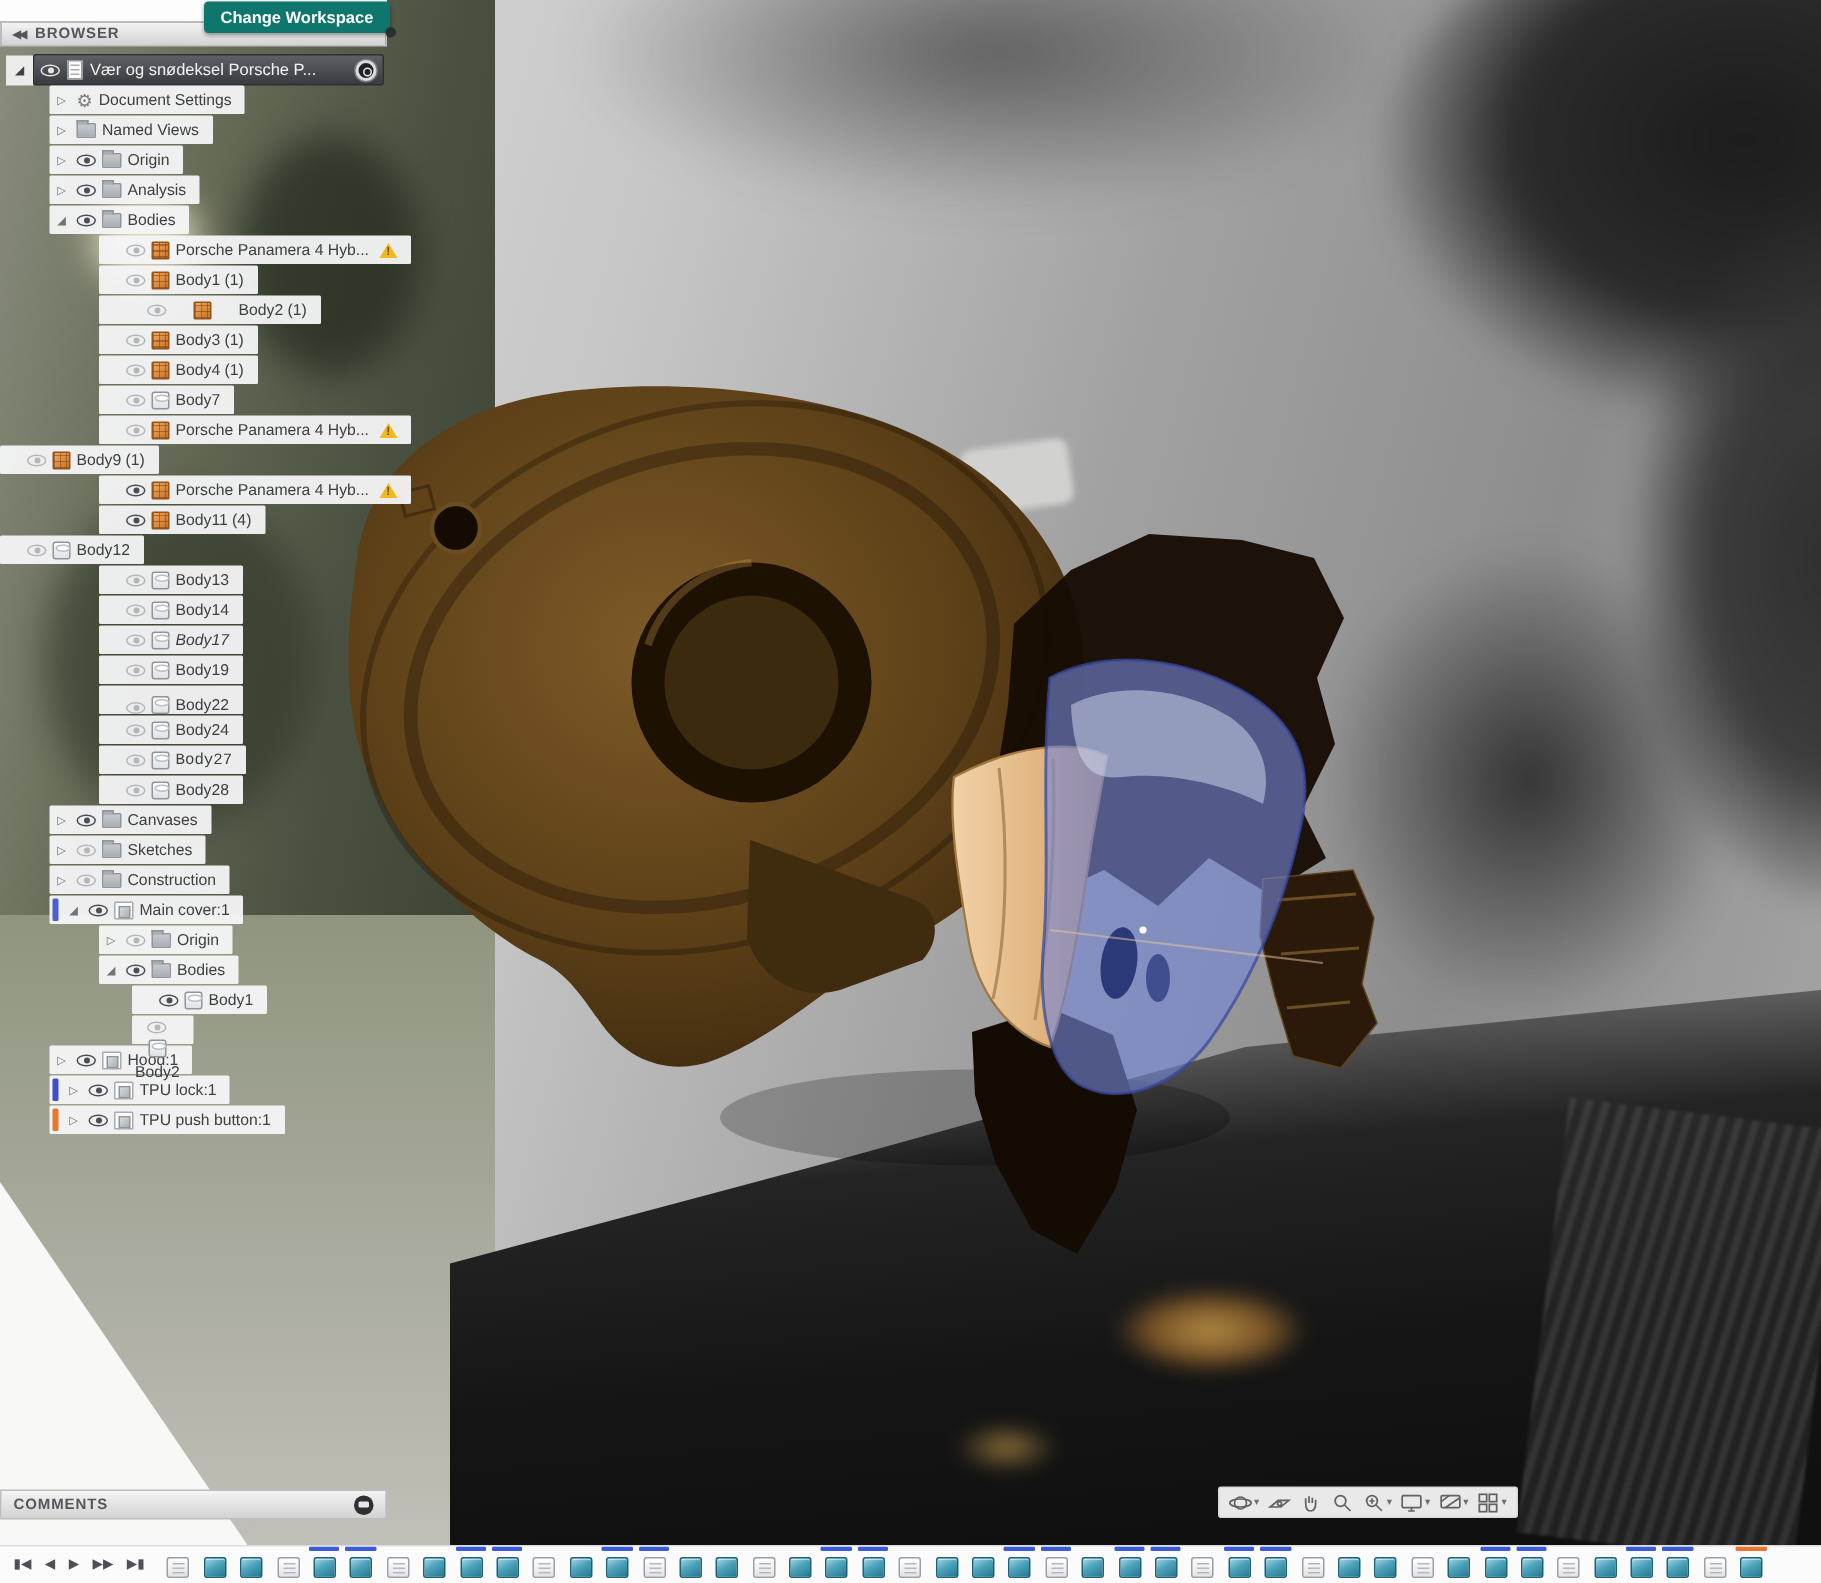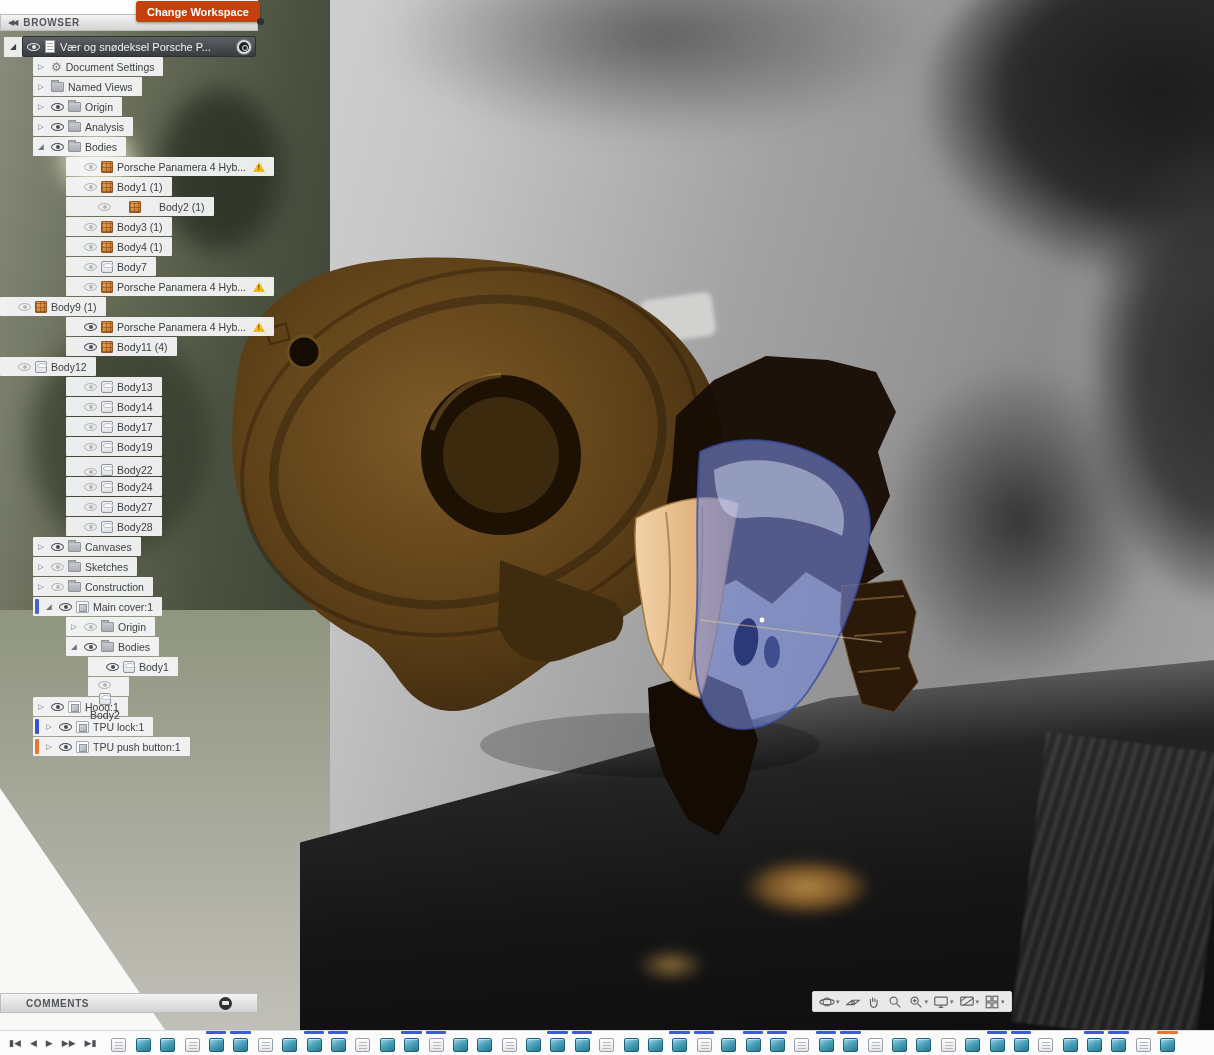--- a/index.html
+++ b/index.html
@@ -47,21 +47,21 @@
   
   .nav-toolbar { position:absolute; left:812px; top:991px; height:21px;
     background:rgba(252,252,252,.92); border:1px solid #d8d8d8; border-radius:2px;
     display:flex; align-items:center; gap:1px; padding:0 4px; }
   .nav-btn { display:flex; align-items:center; gap:1px; border:none; background:transparent;
     padding:1px 2px; cursor:pointer; height:19px; }
   .nav-btn svg { stroke:#5f6368; fill:none; stroke-width:1.3; }
   .nav-caret { font-size:7px; color:#6b7075; line-height:1; }
 
   
-  .tooltip { position:absolute; left:136px; top:1px; height:21px; background:#c2410c; color:#fff;
+  .tooltip { position:absolute; left:136px; top:1px; height:21px; background:#0f766e; color:#fff;
     font-size:11px; font-weight:bold; display:flex; align-items:center; padding:0 11px;
     border-radius:3px; z-index:30; box-shadow:0 1px 3px rgba(0,0,0,.4); }
   .tooltip::after { content:""; position:absolute; right:-4px; bottom:-3px; width:7px; height:7px;
     background:#2c2f32; border-radius:50%; }
 
   
   .panel-top { position:absolute; left:0; top:0; width:258px; height:14px; background:#fdfdfd; z-index:5; }
   .browser-header { position:absolute; left:0; top:14px; width:258px; height:17px;
     background:linear-gradient(#f4f4f4,#d3d3d3); border:1px solid #bdbdbd;
     display:flex; align-items:center; padding:0 7px; z-index:6; }
@@ -121,21 +121,21 @@
     background:linear-gradient(135deg,#d7dbe0,#aab0b6); border:1px solid #8f959b; }
   .icon-warning { position:relative; width:0; height:0; margin-left:3px;
     border-left:6px solid transparent; border-right:6px solid transparent;
     border-bottom:10px solid #f2b81e; flex:none; }
   .icon-warning::after { content:"!"; position:absolute; left:-1.5px; top:1px;
     font-size:8px; font-weight:bold; color:#6e5200; }
 
   
   .comments-bar { position:absolute; left:0; top:993px; width:258px; height:20px;
     background:linear-gradient(#f4f4f4,#d3d3d3); border:1px solid #bdbdbd;
-    display:flex; align-items:center; padding:0 25px; z-index:6; }
+    display:flex; align-items:center; padding:0 8px; z-index:6; }
   .comments-label { font-size:10px; font-weight:bold; color:#53575b; letter-spacing:.6px; flex:1; }
   .comments-badge { width:13px; height:13px; border-radius:50%; background:#2e3134; position:relative; }
   .comments-badge::after { content:""; position:absolute; left:3px; top:4px; width:7px; height:4px;
     background:#e8e8e8; border-radius:1px; }
 
   
   .timeline { position:absolute; left:0; top:1030px; width:1214px; height:25px;
     background:#fbfbfb; border-top:1px solid #dcdcdc; display:flex; align-items:stretch; z-index:10; }
   .timeline-controls { display:flex; align-items:center; gap:3px; padding:0 8px 0 6px; }
   .tl-ctl { border:none; background:transparent; color:#4d5156; font-size:9px; cursor:pointer;
@@ -407,21 +407,21 @@
       <span class="icon-eye eye-off"></span>
       <span class="node-icon icon-body"></span>
       <span class="tree-label">Body13</span>
     </div>
     <div class="tree-row" style="margin-left: 66px;">
       <span class="tree-arrow"></span>
       <span class="icon-eye eye-off"></span>
       <span class="node-icon icon-body"></span>
       <span class="tree-label">Body14</span>
     </div>
-    <div class="tree-row" style="margin-left: 66px;">
+    <div class="tree-row" style="margin-left: 66px; font-style: italic;">
       <span class="tree-arrow"></span>
       <span class="icon-eye eye-off"></span>
       <span class="node-icon icon-body"></span>
       <span class="tree-label">Body17</span>
     </div>
     <div class="tree-row" style="margin-left: 66px;">
       <span class="tree-arrow"></span>
       <span class="icon-eye eye-off"></span>
       <span class="node-icon icon-body"></span>
       <span class="tree-label">Body19</span>
@@ -431,21 +431,21 @@
       <span class="icon-eye eye-off"></span>
       <span class="node-icon icon-body"></span>
       <span class="tree-label">Body22</span>
     </div>
     <div class="tree-row" style="margin-left: 66px;">
       <span class="tree-arrow"></span>
       <span class="icon-eye eye-off"></span>
       <span class="node-icon icon-body"></span>
       <span class="tree-label">Body24</span>
     </div>
-    <div class="tree-row" style="margin-left: 66px;">
+    <div class="tree-row" style="margin-left: 66px; font-family: Liberation Mono, monospace;">
       <span class="tree-arrow"></span>
       <span class="icon-eye eye-off"></span>
       <span class="node-icon icon-body"></span>
       <span class="tree-label">Body27</span>
     </div>
     <div class="tree-row" style="margin-left: 66px;">
       <span class="tree-arrow"></span>
       <span class="icon-eye eye-off"></span>
       <span class="node-icon icon-body"></span>
       <span class="tree-label">Body28</span>

